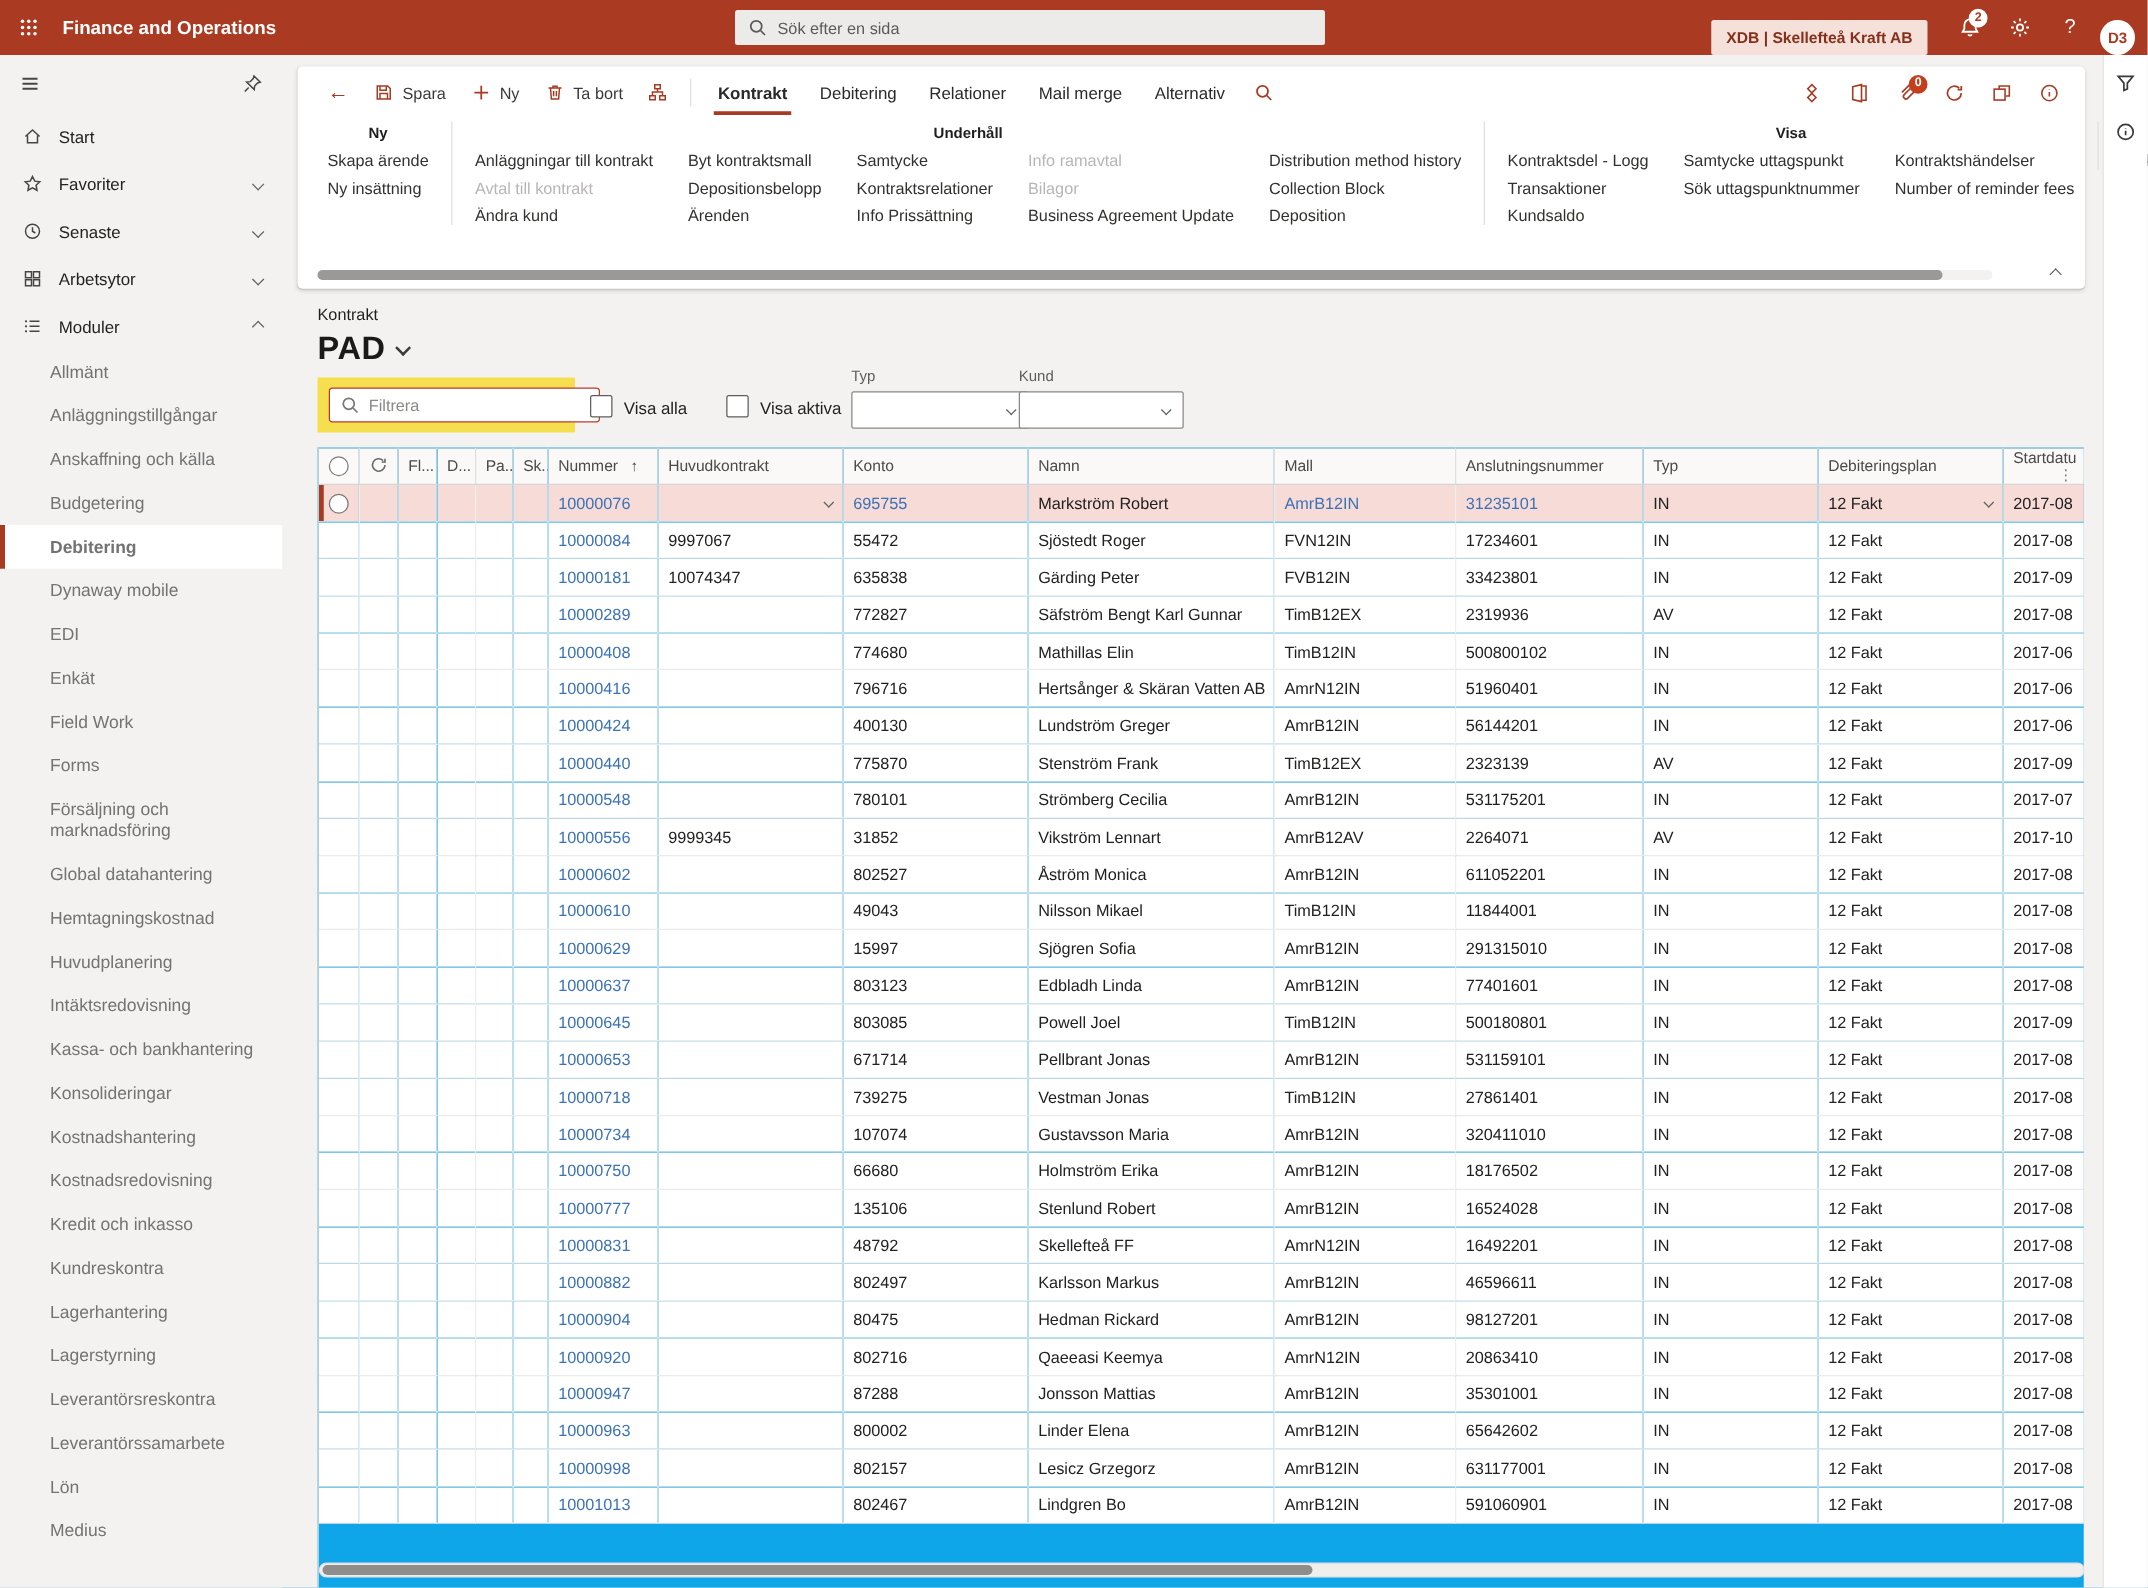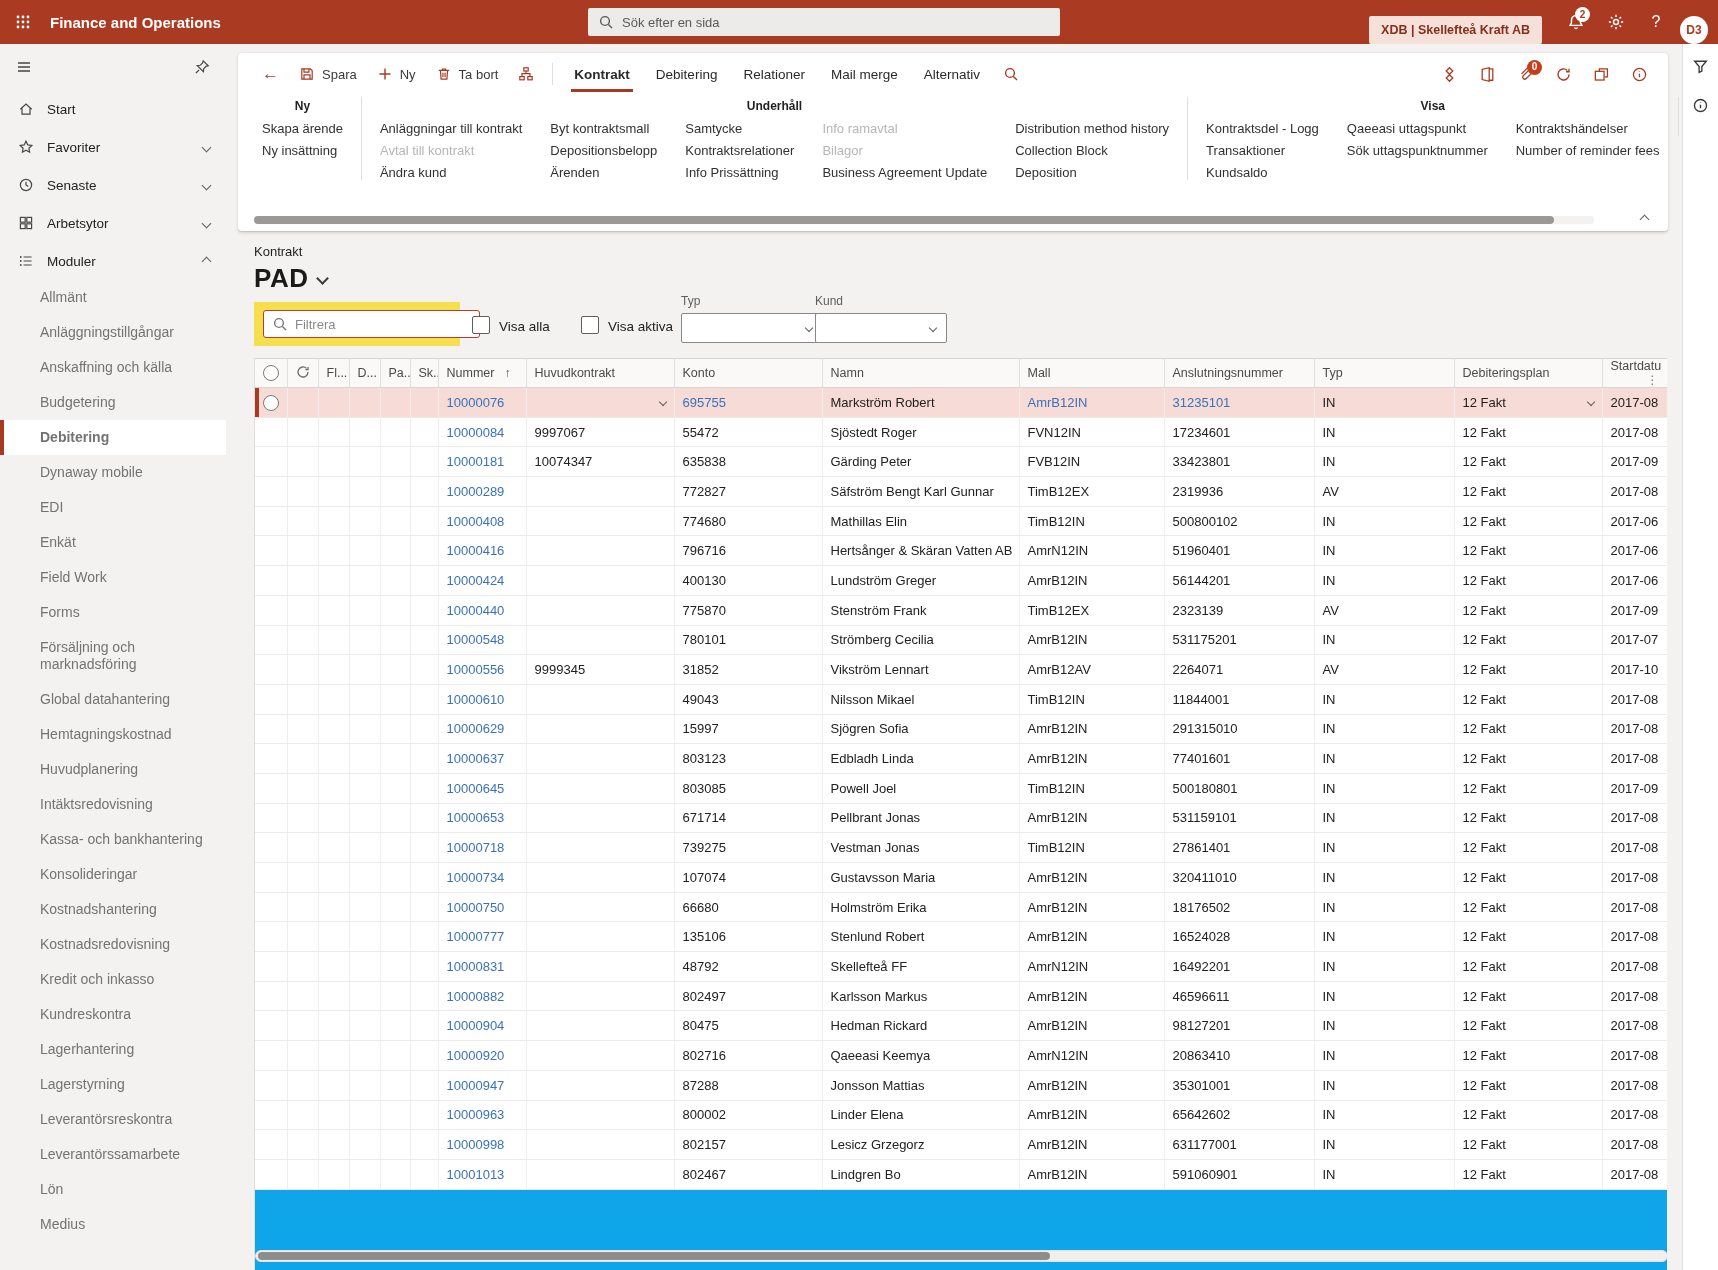--- a/index.html
+++ b/index.html
@@ -402,21 +402,21 @@
         </div>
         <div class="ap-group">
           <div class="ap-group-label">Visa</div>
           <div class="ap-cols">
             <div class="ap-col">
               <div class="ap-item">Kontraktsdel - Logg</div>
               <div class="ap-item">Transaktioner</div>
               <div class="ap-item">Kundsaldo</div>
             </div>
             <div class="ap-col">
-              <div class="ap-item">Qaeeasi uttagspunkt</div>
+              <div class="ap-item">Samtycke uttagspunkt</div>
               <div class="ap-item">Sök uttagspunktnummer</div>
             </div>
             <div class="ap-col">
               <div class="ap-item">Kontraktshändelser</div>
               <div class="ap-item">Number of reminder fees</div>
             </div>
           </div>
         </div>
         <div class="ap-group">
           <div class="ap-group-label">Kontakt</div>
@@ -700,20 +700,37 @@
             <td>12 Fakt</td>
             <td>2017-10</td>
           </tr>
           <tr class="">
             <td class="c-center"></td>
             <td class="c-center"></td>
             <td class="c-center"></td>
             <td class="c-center"></td>
             <td class="c-center"></td>
             <td class="c-center"></td>
+            <td><a class="glink">10000602</a></td>
+            <td></td>
+            <td>802527</td>
+            <td>Åström Monica</td>
+            <td>AmrB12IN</td>
+            <td>611052201</td>
+            <td>IN</td>
+            <td>12 Fakt</td>
+            <td>2017-08</td>
+          </tr>
+          <tr class="">
+            <td class="c-center"></td>
+            <td class="c-center"></td>
+            <td class="c-center"></td>
+            <td class="c-center"></td>
+            <td class="c-center"></td>
+            <td class="c-center"></td>
             <td><a class="glink">10000610</a></td>
             <td></td>
             <td>49043</td>
             <td>Nilsson Mikael</td>
             <td>TimB12IN</td>
             <td>11844001</td>
             <td>IN</td>
             <td>12 Fakt</td>
             <td>2017-08</td>
           </tr>

